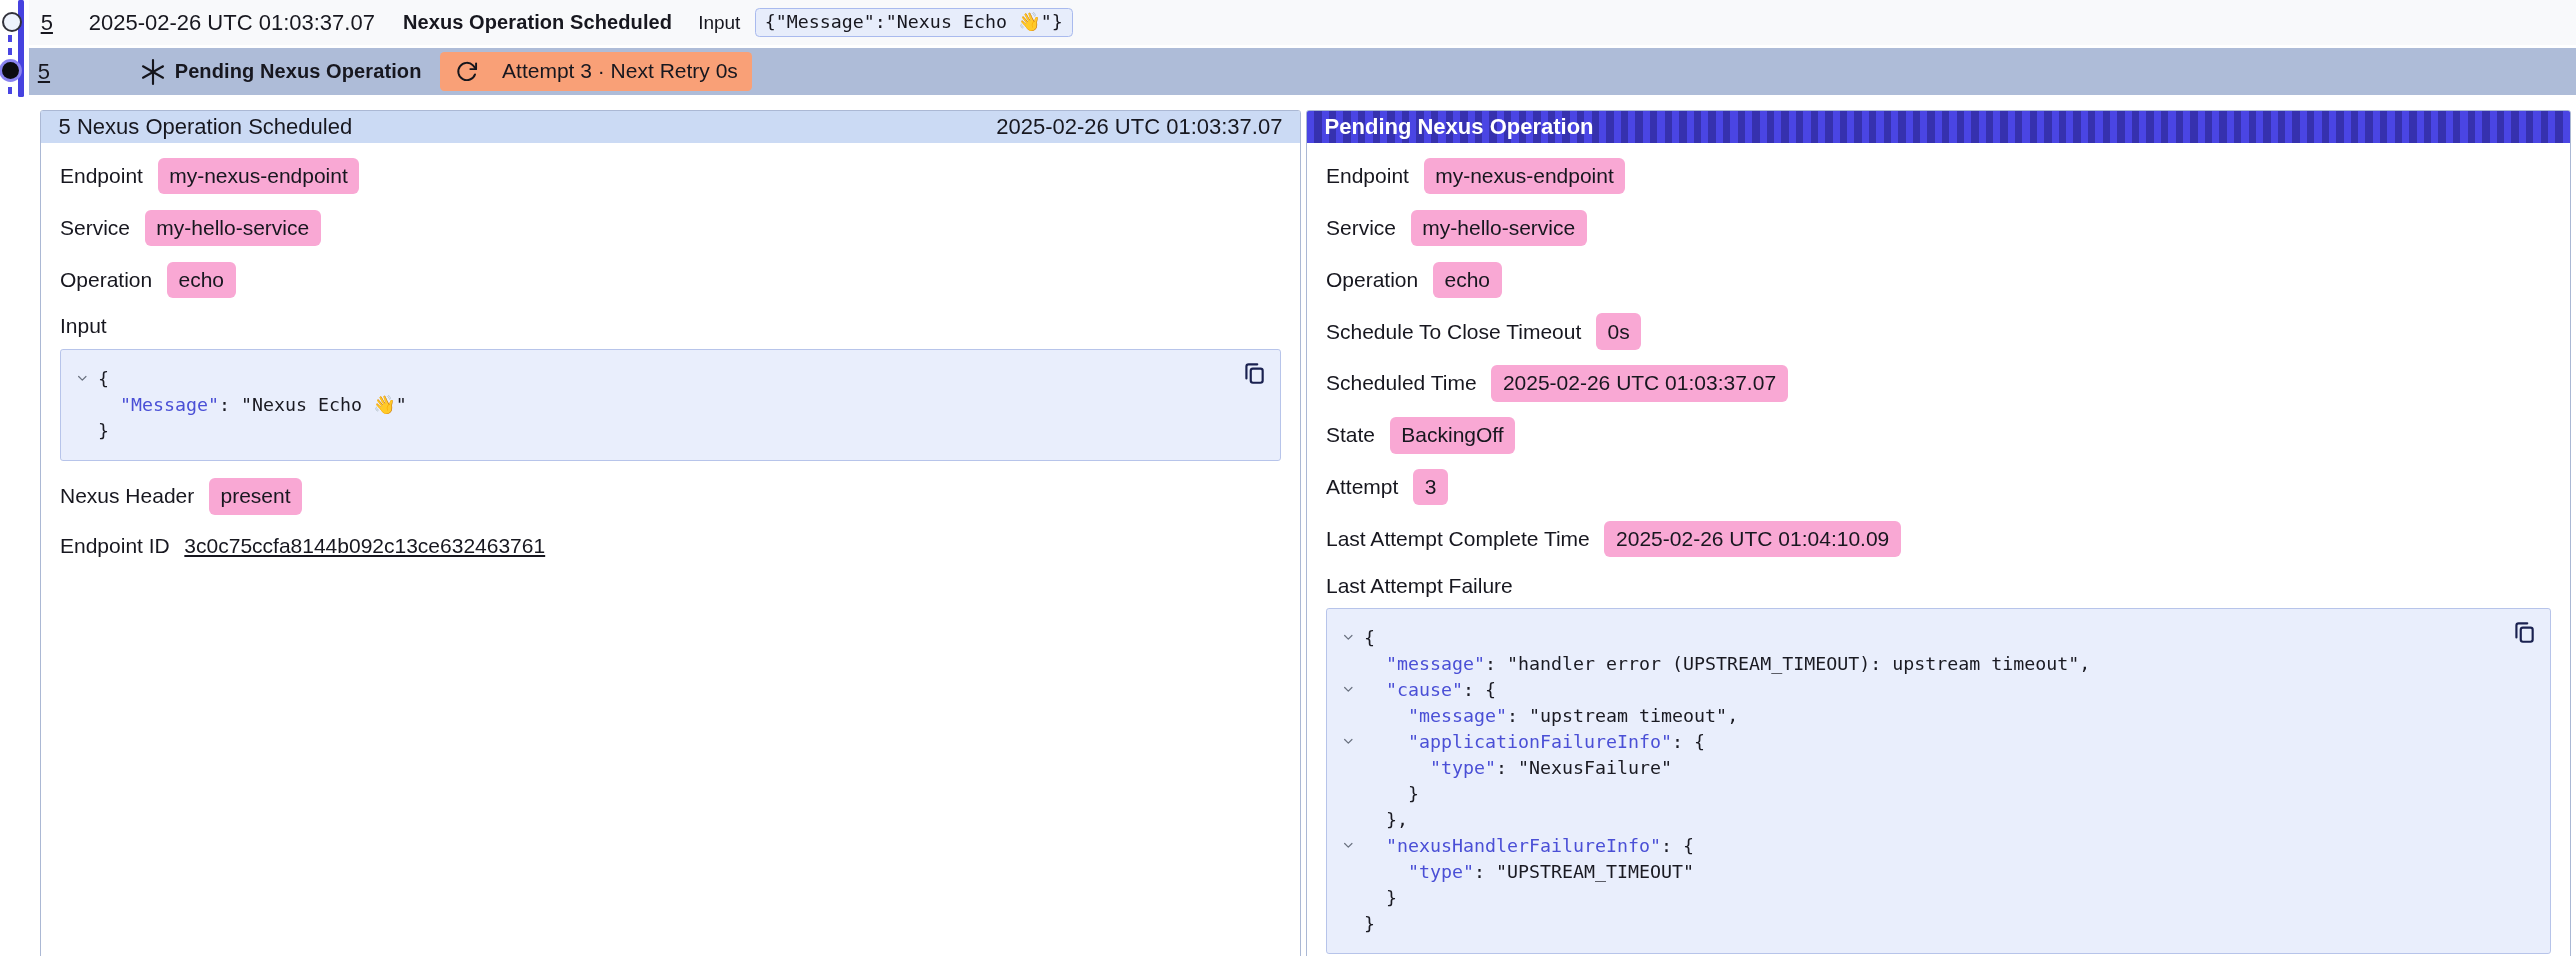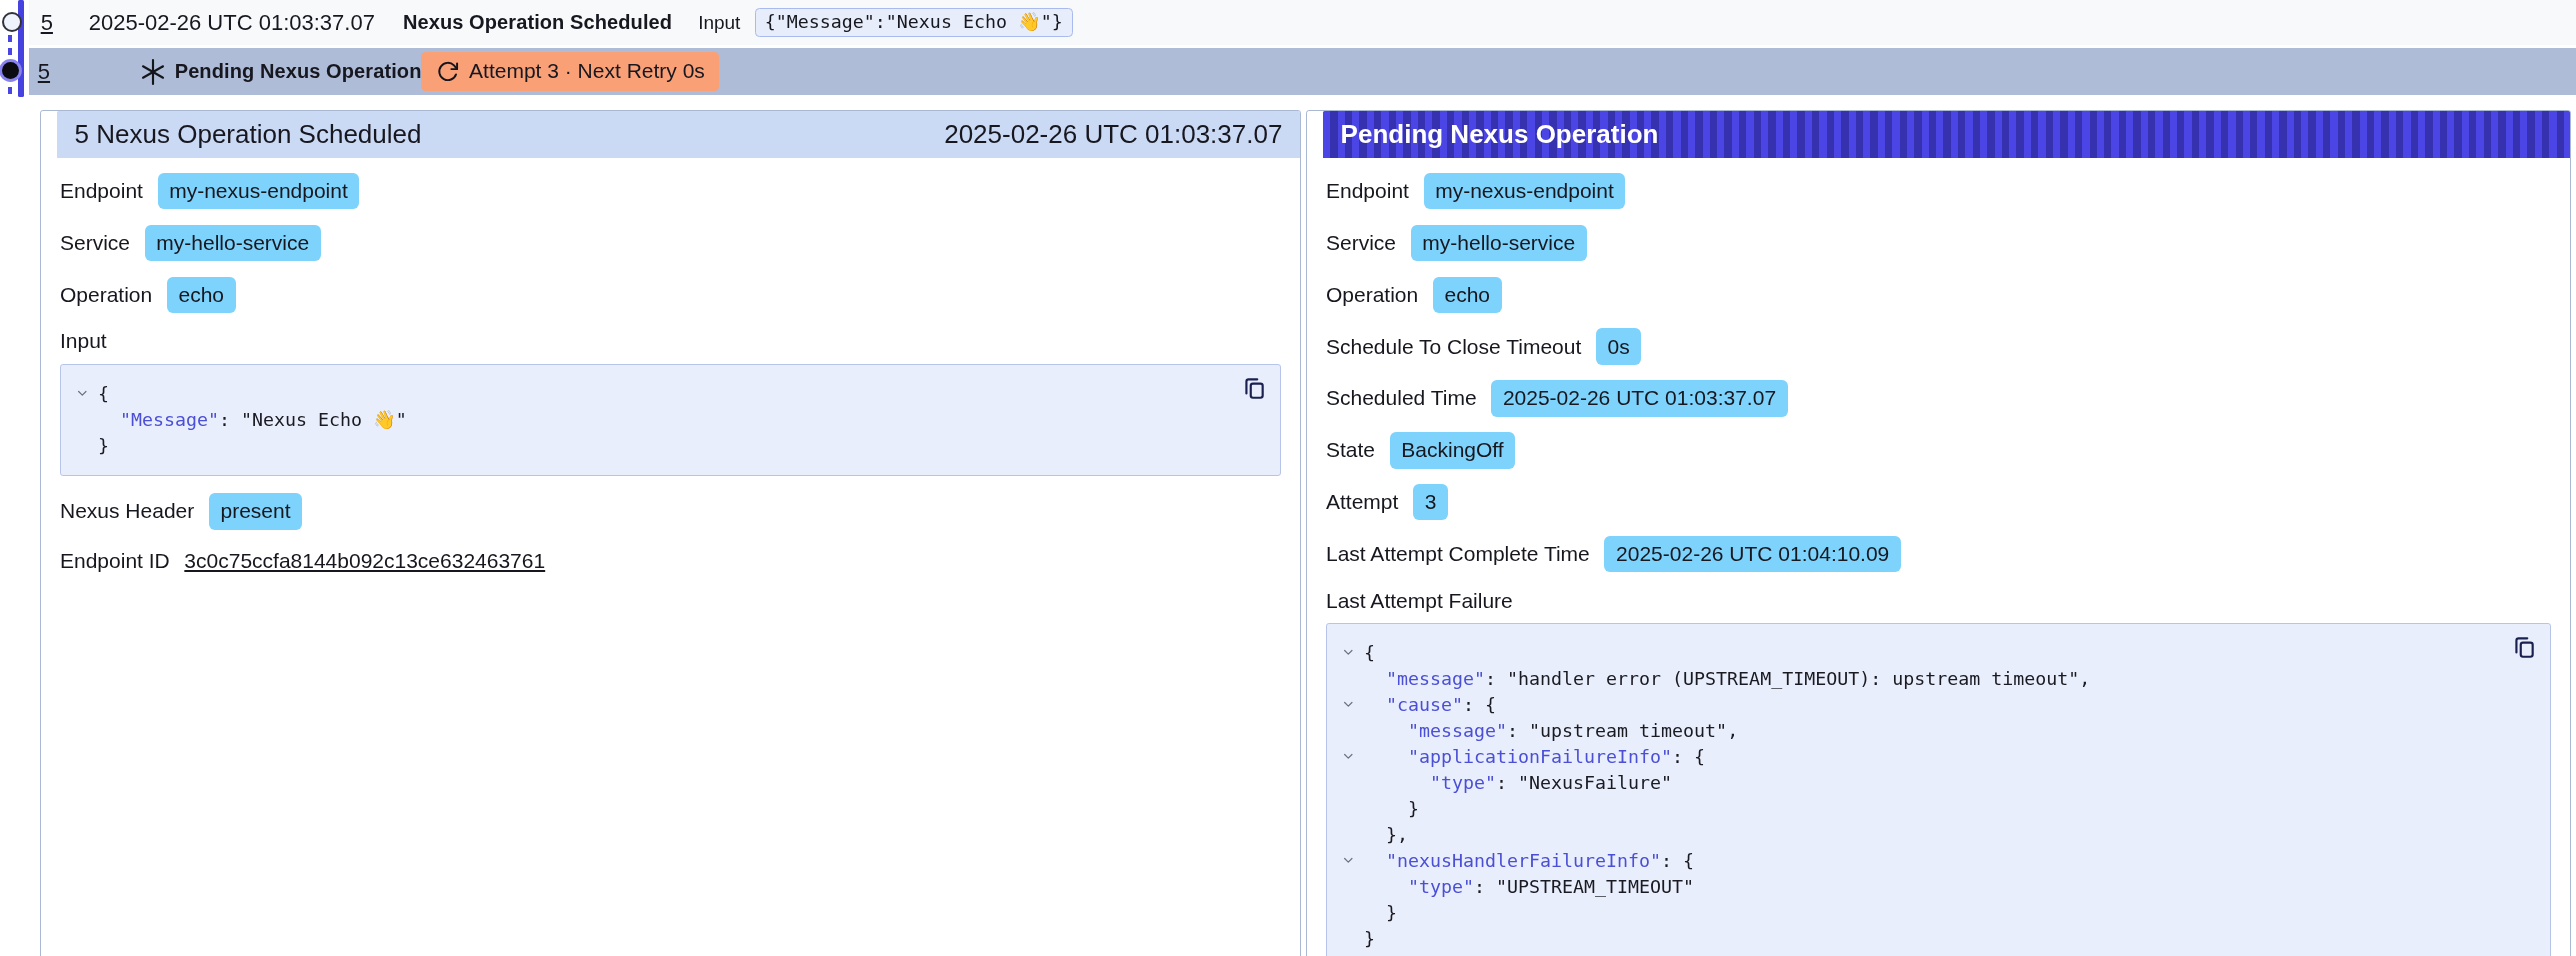--- a/index.html
+++ b/index.html
@@ -23,36 +23,36 @@
   .row-pending{top:48px;height:47px;background:#aebcd8;padding-left:8.8px;}
   .row-id{font-size:22px;text-decoration:underline;color:#17171f;min-width:32px;cursor:pointer;}
   .row-time{margin-left:16px;font-size:22px;}
   .row-title{font-weight:700;font-size:20px;letter-spacing:0.1px;}
   .row-scheduled .row-title{margin-left:28px;}
   .row-input-label{margin-left:26px;font-size:19px;}
   .row-input-chip{margin-left:14.6px;font-family:"DejaVu Sans Mono",monospace;font-size:18.3px;
     background:#e7edfb;border:1.5px solid #a9baee;border-radius:4.4px;padding:2.2px 8.8px;}
   .pending-icon{margin-left:67px;width:32px;height:32px;display:flex;align-items:center;}
   .row-pending .row-title{margin-left:5.9px;}
-  .retry-badge{background:#f9a077;border-radius:4.4px;padding:6.6px 14.6px;
-    display:flex;align-items:center;gap:10px;font-size:21px;color:#17171f;}
+  .retry-badge{margin-left:19px;background:#f9a077;border-radius:4.4px;padding:6.6px 14.6px;
+    display:flex;align-items:center;gap:24px;font-size:21px;color:#17171f;}
   
   .panel{position:absolute;top:110px;height:879px;background:#fff;box-sizing:border-box;
     border:1.5px solid #abb8d4;border-radius:2.9px;}
   .panel-left{left:40px;width:1261px;}
   .panel-right{left:1306px;width:1265px;}
-  .panel-header{height:47px;display:flex;align-items:center;justify-content:space-between;
-    padding:0 17.6px;font-size:26px;border-radius:1.5px 1.5px 0 0;margin-left:16px;}
+  .panel-header{height:32px;display:flex;align-items:center;justify-content:space-between;
+    padding:0 17.6px;font-size:22px;border-radius:1.5px 1.5px 0 0;}
   .panel-left .panel-header{background:#cbdaf4;}
   .panel-right .panel-header{background:repeating-linear-gradient(90deg,#4a45e4 0 7.3px,#3631ae 7.3px 14.6px);
     color:#ffffff;font-weight:600;}
   .panel-body{padding:15px 19px;}
   .field-row{display:flex;align-items:center;gap:14.6px;margin-bottom:15.4px;min-height:33px;}
   .field-label{font-size:21px;}
-  .chip{background:#7dd3fc;border-radius:5.9px;padding:5.1px 11.7px;font-size:21px;white-space:nowrap;}
+  .chip{background:#f9a8d4;border-radius:5.9px;padding:5.1px 11.7px;font-size:21px;white-space:nowrap;}
   .field-link{text-decoration:underline;font-size:21px;cursor:pointer;color:#17171f;}
   .code-label{margin:1.5px 0 8.8px;font-size:21px;}
   .code-block{position:relative;background:#e9eefc;border:1.5px solid #b7c4ea;border-radius:2.9px;
     padding:16px 66px 16px 5.9px;margin:0 0 17.6px 0;
     font-family:"DejaVu Sans Mono",monospace;font-size:18.3px;line-height:26px;color:#1a1a22;}
   .code-line{display:flex;}
   .gutter{width:31px;flex:none;display:flex;justify-content:center;align-items:center;}
   .line-text{white-space:pre;}
   .tok-k{color:#4a4fd6;}
   .copy-btn{position:absolute;top:10.3px;right:13px;background:none;border:none;padding:0;cursor:pointer;line-height:0;}

